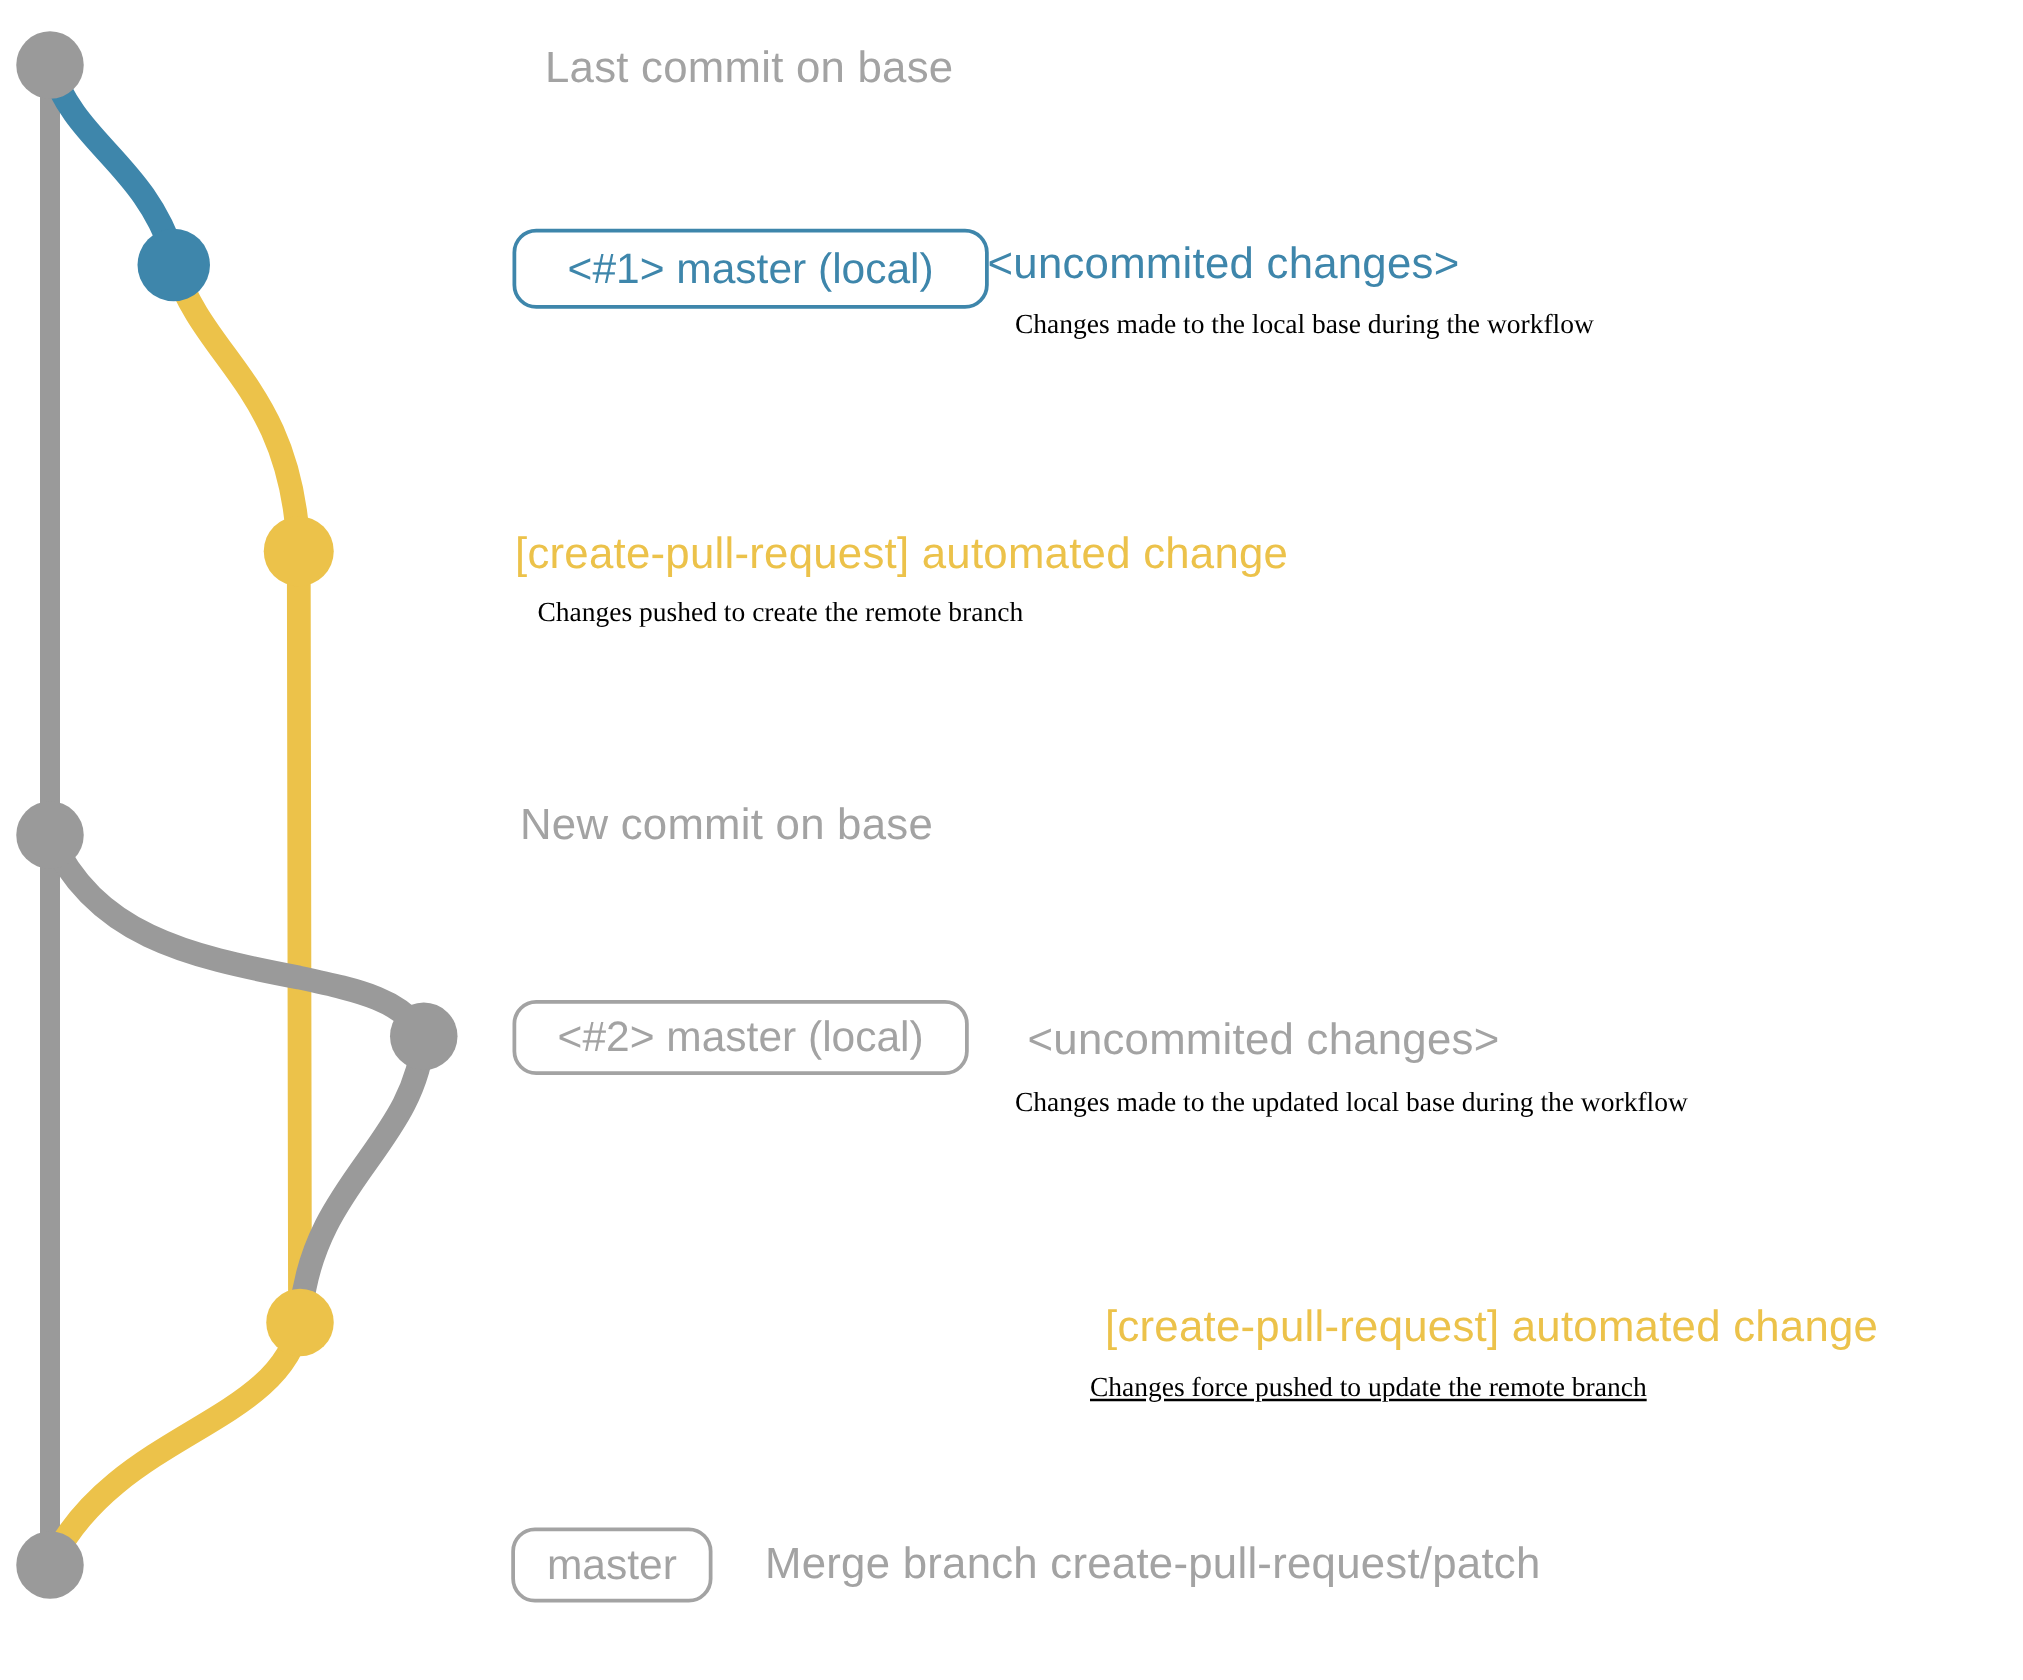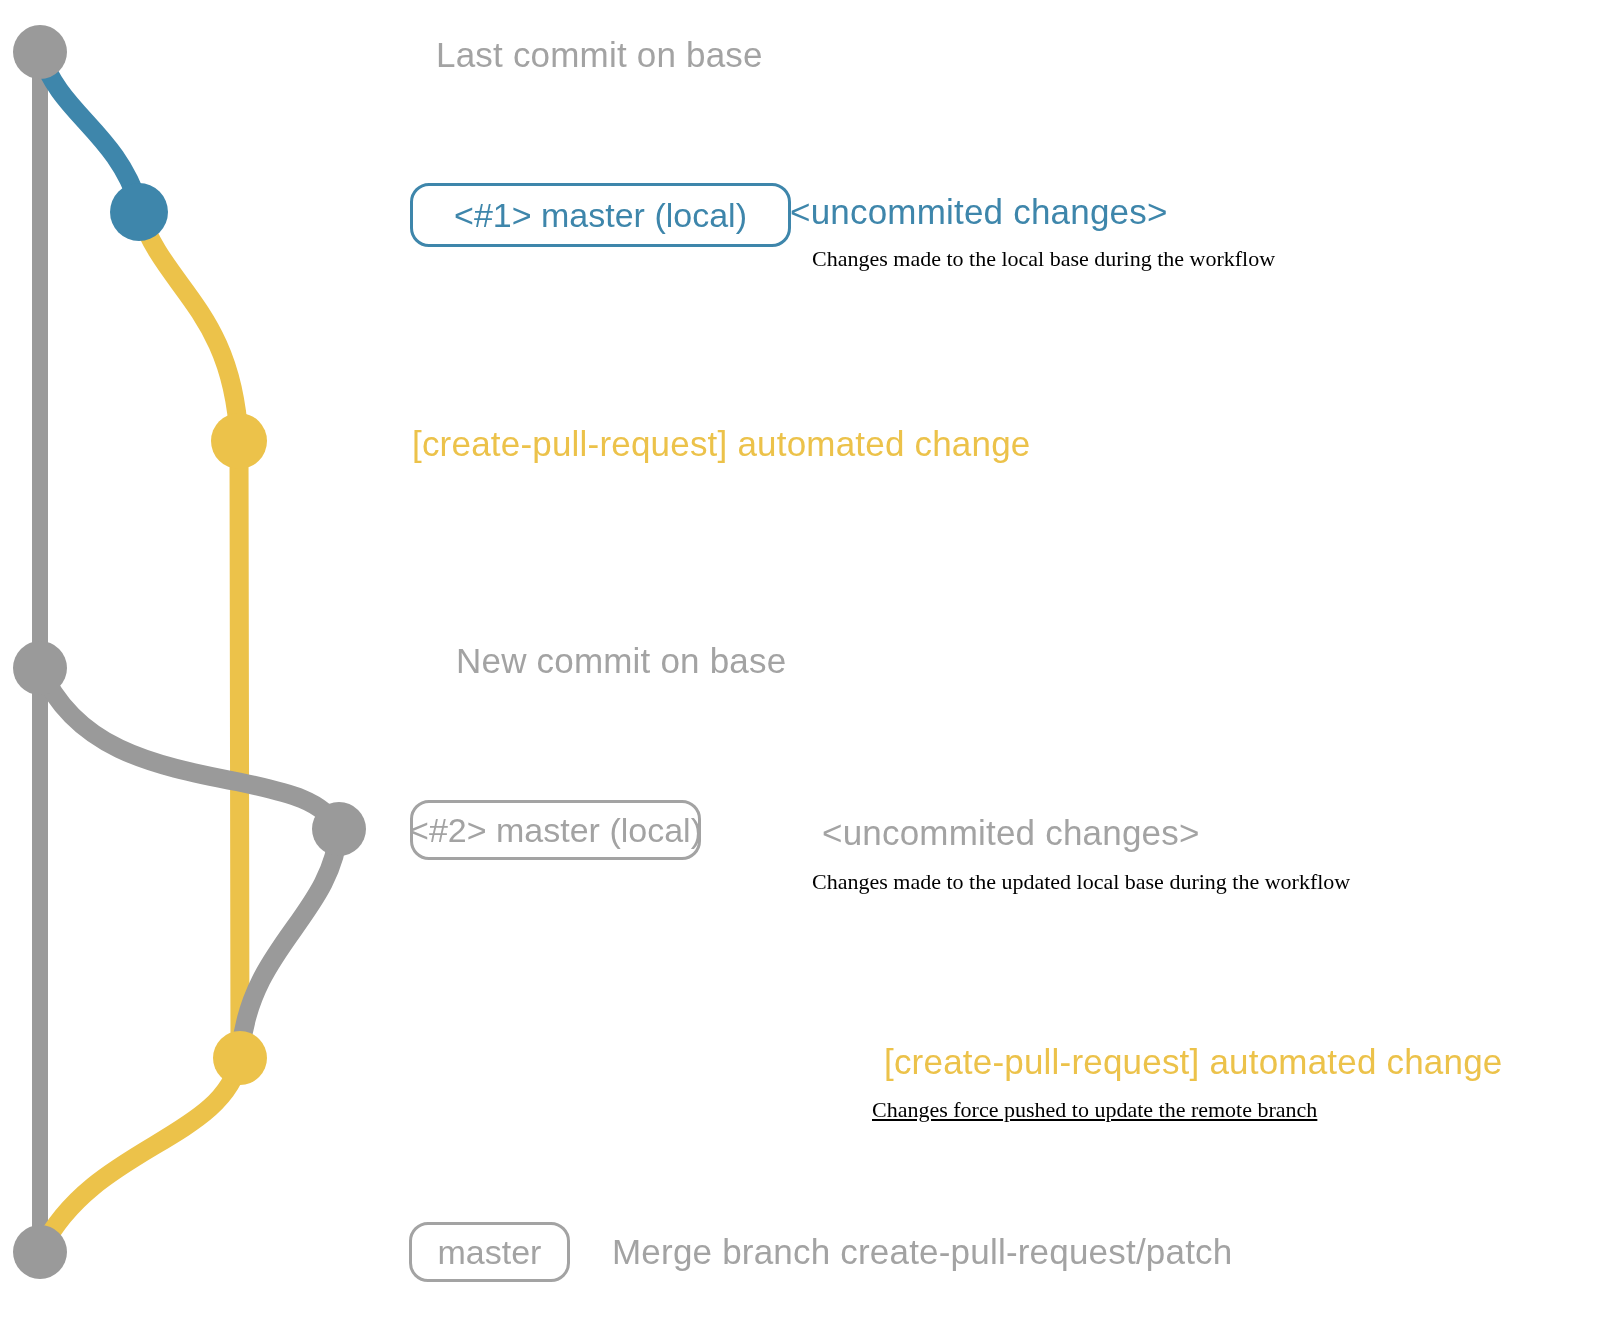--- a/index.html
+++ b/index.html
@@ -75,24 +75,25 @@
     <circle cx="40" cy="1252" r="27" fill="var(--gray)"></circle>
   </svg>
 
   <span class="lbl gray" style="left:412px;top:54px;">Last commit on base</span>
 
   <div class="badge blue" style="left:410px;top:183px;width:381px;height:64px;">&lt;#1&gt; master (local)</div>
   <span class="lbl blue" style="left:790px;top:211px;">&lt;uncommited changes&gt;</span>
   <span class="note" style="left:812px;top:259px;">Changes made to the local base during the workflow</span>
 
   <span class="lbl yellow" style="left:412px;top:443px;">[create-pull-request] automated change</span>
+  <span class="note" style="left:430px;top:490px;">Changes pushed to create the remote branch</span>
 
-  <span class="lbl gray" style="left:432px;top:660px;">New commit on base</span>
+  <span class="lbl gray" style="left:392px;top:660px;">New commit on base</span>
 
-  <div class="badge gray" style="left:410px;top:800px;width:291px;height:60px;">&lt;#2&gt; master (local)</div>
+  <div class="badge gray" style="left:410px;top:800px;width:365px;height:60px;">&lt;#2&gt; master (local)</div>
   <span class="lbl gray" style="left:798px;top:832px;">&lt;uncommited changes&gt;</span>
   <span class="note" style="left:812px;top:882px;">Changes made to the updated local base during the workflow</span>
 
   <span class="lbl yellow" style="left:884px;top:1061px;">[create-pull-request] automated change</span>
   <span class="note" style="left:872px;top:1110px;text-decoration:underline;">Changes force pushed to update the remote branch</span>
 
   <div class="badge gray" style="left:409px;top:1222px;width:161px;height:60px;">master</div>
   <span class="lbl gray" style="left:588px;top:1251px;">Merge branch create-pull-request/patch</span>
 
 </div>

